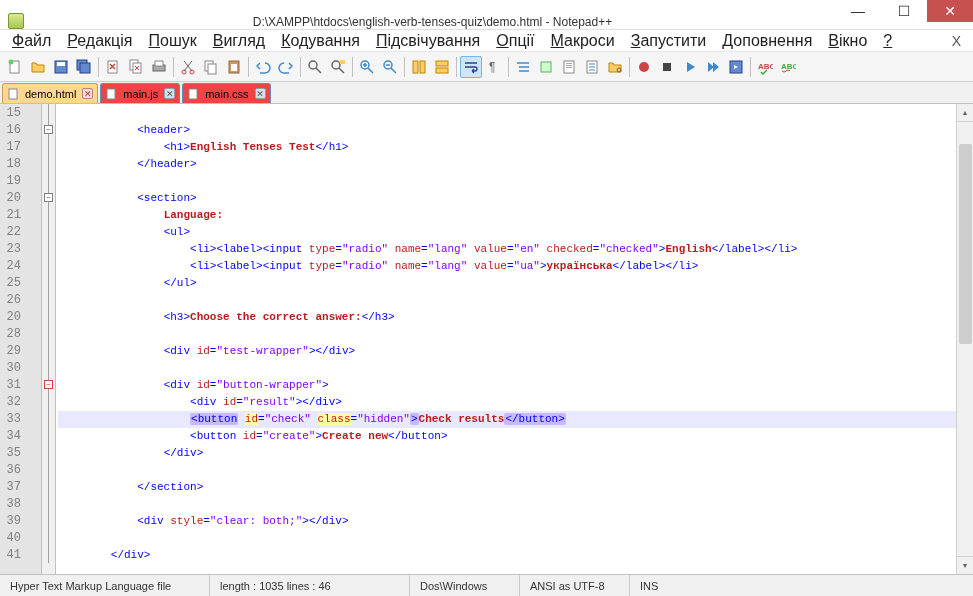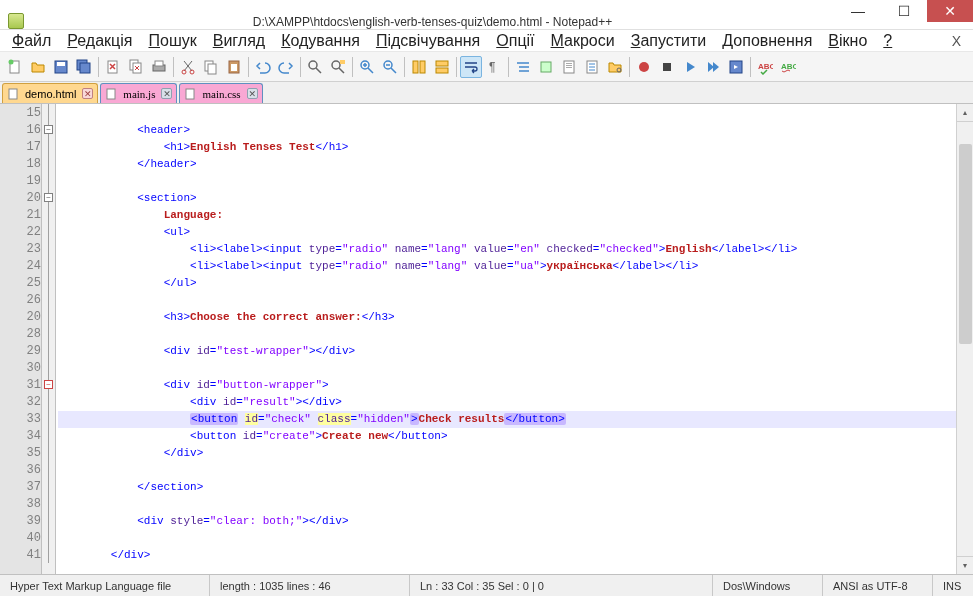--- a/index.html
+++ b/index.html
@@ -23,43 +23,43 @@
 .toolbar { height: 30px; background: #f5f5f5; border-bottom: 1px solid #d0d0d0; display: flex; align-items: center; padding: 0 4px; gap: 1px; }
 .tb-btn { width: 22px; height: 22px; display: flex; align-items: center; justify-content: center; border: 1px solid transparent; border-radius: 2px; }
 .tb-btn.active { background: #cde6f7; border-color: #7ab4e0; }
 .tb-sep { width: 1px; height: 20px; background: #c0c0c0; margin: 0 2px; }
 .tb-icon { width: 16px; height: 16px; }
 
 
 .tabbar { height: 22px; background: #f0f0f0; border-bottom: 1px solid #c0c0c0; display: flex; align-items: flex-end; padding-left: 2px; }
 .tab { height: 20px; padding: 0 4px 0 4px; display: flex; align-items: center; gap: 6px; font-size: 11px; border: 1px solid #a0a0a0; border-bottom: none; border-top-left-radius: 3px; border-top-right-radius: 3px; margin-right: 2px; }
 .tab.active { background: #ffd890; border-color: #d0a040; }
-.tab.inactive { background: #f9a8d4; border-color: #6090c0; font-family: Liberation Serif, serif; }
+.tab.inactive { background: #ef4444; border-color: #6090c0; }
 .tab-icon { width: 12px; height: 12px; }
 .tab-close { width: 11px; height: 11px; display: flex; align-items: center; justify-content: center; font-size: 9px; color: #a04040; background: #f8d8d8; border: 1px solid #c08080; border-radius: 2px; }
 .tab.inactive .tab-close { color: #555; background: #d8e0e8; border-color: #90a0b0; }
 
 
 .editor-container { position: relative; height: 470px; display: flex; background: #fff; }
-.gutter { width: 42px; background: #e4e4e4; border-right: 1px solid #c0c0c0; font-family: Consolas, "Courier New", monospace; font-size: 12px; color: #808080; text-align: right; padding-right: 0; line-height: 17px; padding-top: 1px; }
+.gutter { width: 42px; background: #e4e4e4; border-right: 1px solid #c0c0c0; font-family: Consolas, "Courier New", monospace; font-size: 12px; color: #808080; text-align: right; padding-right: 20px; line-height: 17px; padding-top: 1px; }
 .fold-gutter { width: 14px; background: #f0f0f0; border-right: 1px solid #c0c0c0; position: relative; }
 .fold-mark { position: absolute; left: 2px; width: 9px; height: 9px; border: 1px solid #808080; background: #fff; font-size: 8px; line-height: 7px; text-align: center; color: #606060; }
 .fold-line { position: absolute; left: 6px; width: 1px; background: #a0a0a0; }
 .code { flex: 1; font-family: Consolas, "Courier New", monospace; font-size: 11px; line-height: 17px; padding-top: 1px; padding-left: 2px; white-space: pre; position: relative; overflow: hidden; }
 .code-line { height: 17px; }
 .code-line.current { background: #e8e8ff; }
 .hl-tag { background: #c8b8ff; border-radius: 2px; padding: 0 1px; }
 .scrollbar-v { width: 17px; background: #f0f0f0; border-left: 1px solid #d0d0d0; position: relative; }
 .scrollbar-v::before { content: "▴"; position: absolute; top: 0; left: 0; width: 100%; height: 17px; text-align: center; font-size: 8px; color: #606060; background: #f0f0f0; border-bottom: 1px solid #d0d0d0; line-height: 17px; }
 .scrollbar-v::after { content: "▾"; position: absolute; bottom: 0; left: 0; width: 100%; height: 17px; text-align: center; font-size: 8px; color: #606060; background: #f0f0f0; border-top: 1px solid #d0d0d0; line-height: 17px; }
 .scrollbar-thumb { position: absolute; top: 40px; left: 2px; width: 13px; height: 200px; background: #cdcdcd; border-radius: 2px; }
 
 
 .t-tag { color: #0000ff; }
-.t-attr { color: #4c1d95; }
+.t-attr { color: #b91c1c; }
 .t-val { color: #8000ff; }
 .t-text { color: #b91c1c; font-weight: bold; }
 
 
 .statusbar { height: 22px; background: #f0f0f0; border-top: 1px solid #c0c0c0; display: flex; align-items: center; font-size: 11px; color: #333; }
 .status-cell { padding: 0 10px; border-right: 1px solid #c8c8c8; height: 100%; display: flex; align-items: center; }
 .status-cell.wide { flex: 1; }
 </style>
 </head>
 <body>
@@ -352,17 +352,16 @@
     </div>
   <div class="code" id="code"><div class="code-line">        </div><div class="code-line">            <span class="t-tag">&lt;header&gt;</span></div><div class="code-line">                <span class="t-tag">&lt;h1&gt;</span><span class="t-text">English Tenses Test</span><span class="t-tag">&lt;/h1&gt;</span></div><div class="code-line">            <span class="t-tag">&lt;/header&gt;</span></div><div class="code-line">            </div><div class="code-line">            <span class="t-tag">&lt;section&gt;</span></div><div class="code-line">                <span class="t-text">Language:</span></div><div class="code-line">                <span class="t-tag">&lt;ul&gt;</span></div><div class="code-line">                    <span class="t-tag">&lt;li&gt;&lt;label&gt;&lt;input </span><span class="t-attr">type</span><span class="t-tag">=</span><span class="t-val">"radio"</span><span class="t-tag"> </span><span class="t-attr">name</span><span class="t-tag">=</span><span class="t-val">"lang"</span><span class="t-tag"> </span><span class="t-attr">value</span><span class="t-tag">=</span><span class="t-val">"en"</span><span class="t-tag"> </span><span class="t-attr">checked</span><span class="t-tag">=</span><span class="t-val">"checked"</span><span class="t-tag">&gt;</span><span class="t-text">English</span><span class="t-tag">&lt;/label&gt;&lt;/li&gt;</span></div><div class="code-line">                    <span class="t-tag">&lt;li&gt;&lt;label&gt;&lt;input </span><span class="t-attr">type</span><span class="t-tag">=</span><span class="t-val">"radio"</span><span class="t-tag"> </span><span class="t-attr">name</span><span class="t-tag">=</span><span class="t-val">"lang"</span><span class="t-tag"> </span><span class="t-attr">value</span><span class="t-tag">=</span><span class="t-val">"ua"</span><span class="t-tag">&gt;</span><span class="t-text">українська</span><span class="t-tag">&lt;/label&gt;&lt;/li&gt;</span></div><div class="code-line">                <span class="t-tag">&lt;/ul&gt;</span></div><div class="code-line">                </div><div class="code-line">                <span class="t-tag">&lt;h3&gt;</span><span class="t-text">Choose the correct answer:</span><span class="t-tag">&lt;/h3&gt;</span></div><div class="code-line">                </div><div class="code-line">                <span class="t-tag">&lt;div </span><span class="t-attr">id</span><span class="t-tag">=</span><span class="t-val">"test-wrapper"</span><span class="t-tag">&gt;&lt;/div&gt;</span></div><div class="code-line">                </div><div class="code-line">                <span class="t-tag">&lt;div </span><span class="t-attr">id</span><span class="t-tag">=</span><span class="t-val">"button-wrapper"</span><span class="t-tag">&gt;</span></div><div class="code-line">                    <span class="t-tag">&lt;div </span><span class="t-attr">id</span><span class="t-tag">=</span><span class="t-val">"result"</span><span class="t-tag">&gt;&lt;/div&gt;</span></div><div class="code-line current">                    <span class="t-tag hl-tag">&lt;button</span><span class="t-tag"> </span><span class="t-attr" style="background:#ffffa0">id</span><span class="t-tag">=</span><span class="t-val">"check"</span><span class="t-tag"> </span><span class="t-attr" style="background:#ffffa0">class</span><span class="t-tag">=</span><span class="t-val">"hidden"</span><span class="t-tag hl-tag">&gt;</span><span class="t-text">Check results</span><span class="t-tag hl-tag">&lt;/button&gt;</span></div><div class="code-line">                    <span class="t-tag">&lt;button </span><span class="t-attr">id</span><span class="t-tag">=</span><span class="t-val">"create"</span><span class="t-tag">&gt;</span><span class="t-text">Create new</span><span class="t-tag">&lt;/button&gt;</span></div><div class="code-line">                <span class="t-tag">&lt;/div&gt;</span></div><div class="code-line">                </div><div class="code-line">            <span class="t-tag">&lt;/section&gt;</span></div><div class="code-line">            </div><div class="code-line">            <span class="t-tag">&lt;div </span><span class="t-attr">style</span><span class="t-tag">=</span><span class="t-val">"clear: both;"</span><span class="t-tag">&gt;&lt;/div&gt;</span></div><div class="code-line">            </div><div class="code-line">        <span class="t-tag">&lt;/div&gt;</span></div></div>
   <div class="scrollbar-v">
     <div class="scrollbar-thumb"></div>
   </div>
 </div>
 
 <div class="statusbar">
   <div class="status-cell" style="width:210px">Hyper Text Markup Language file</div>
   <div class="status-cell" style="width:200px">length : 1035    lines : 46</div>
-  <div class="status-cell wide">Ln : 33    Col : 35    Sel : 0 | 0</div>
   <div class="status-cell" style="width:110px">Dos\Windows</div>
   <div class="status-cell" style="width:110px">ANSI as UTF-8</div>
   <div class="status-cell" style="width:40px;border-right:none">INS</div>
 </div>
 
 </body></html>

